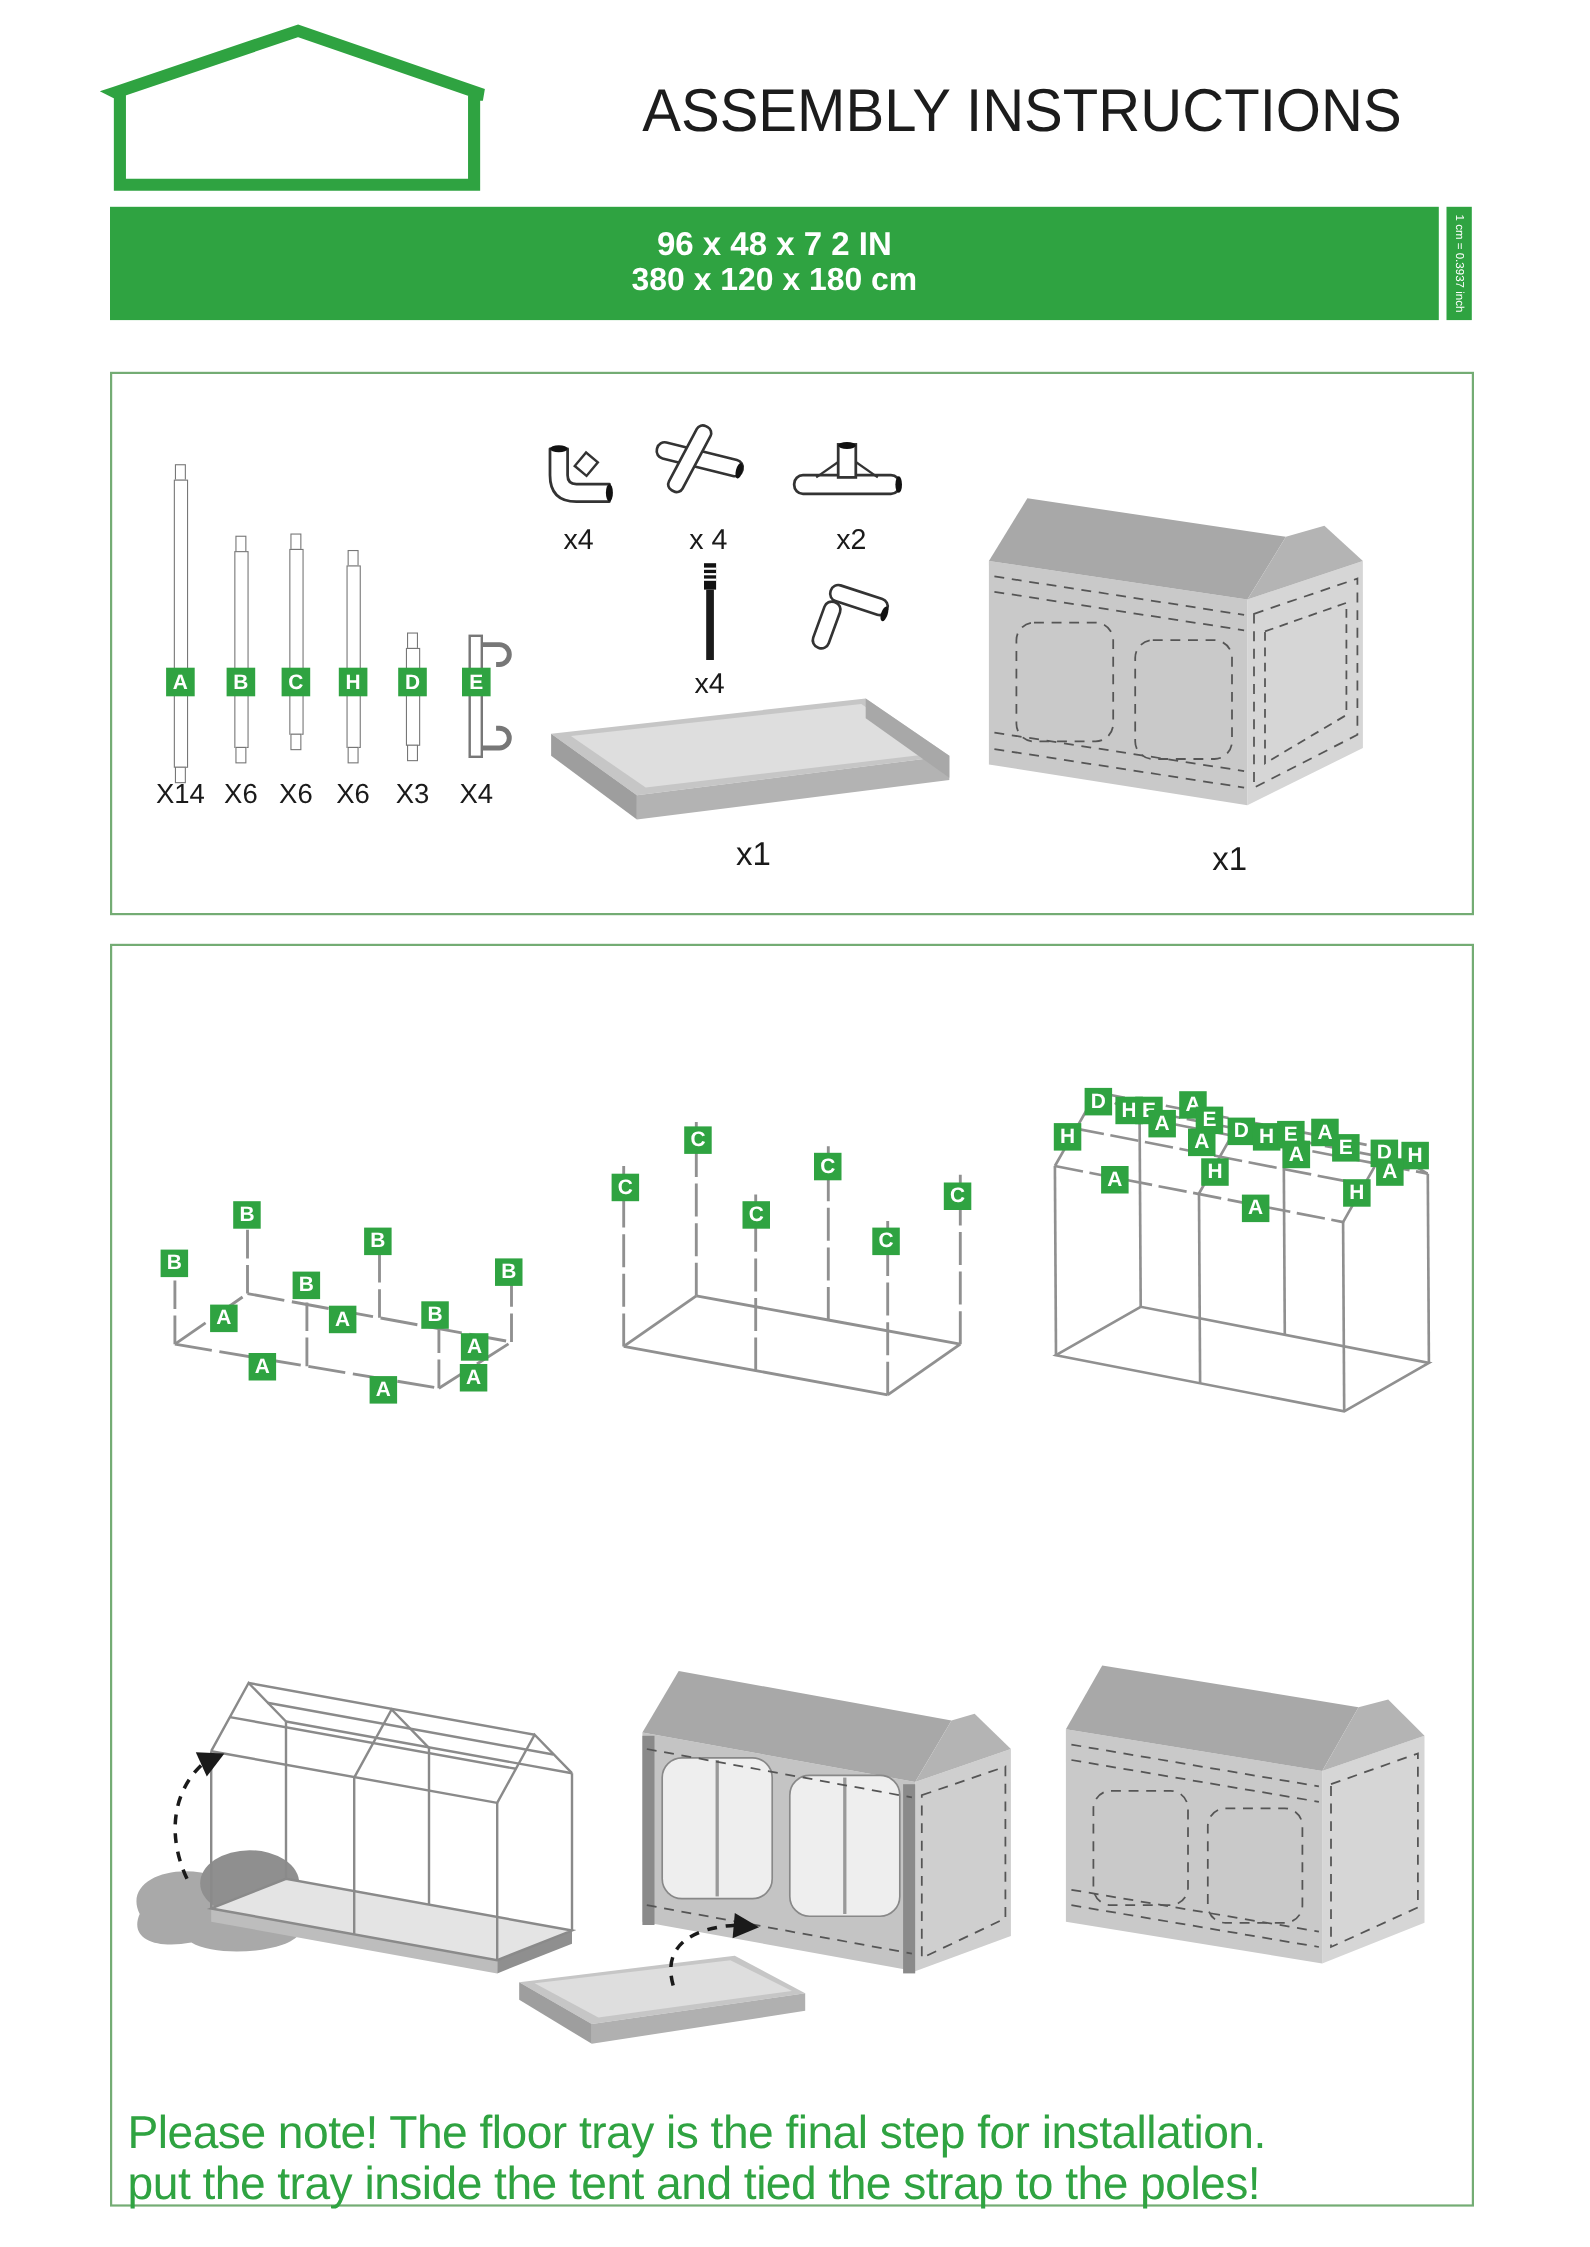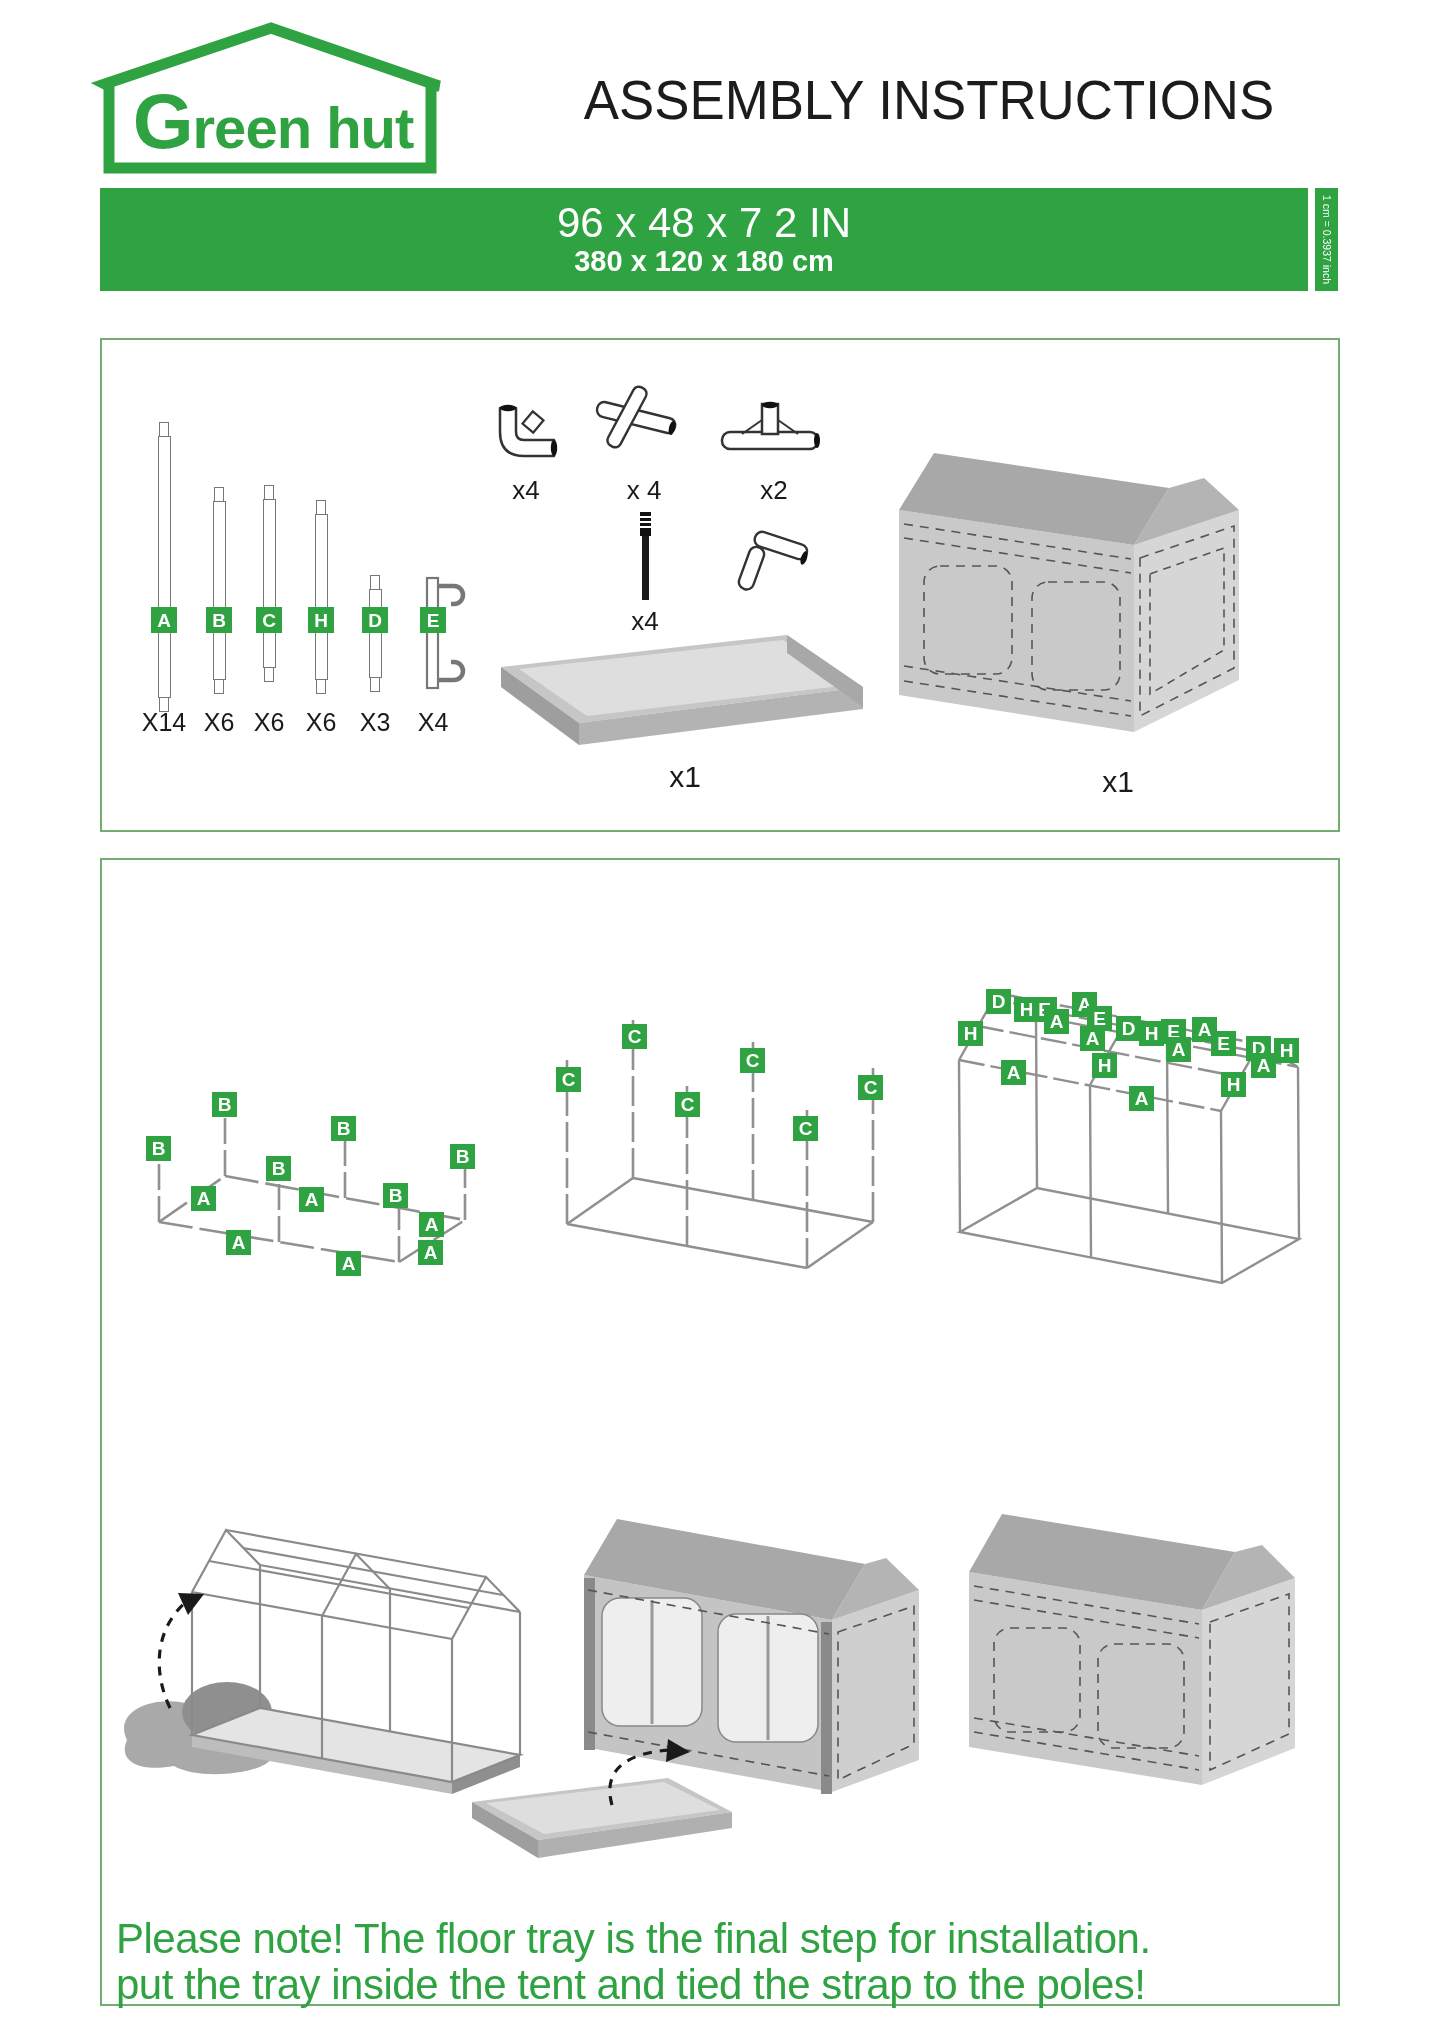--- a/index.html
+++ b/index.html
@@ -18,21 +18,21 @@
   .logo-svg{position:absolute;left:0;top:0;}
   .logo-text{position:absolute;left:18px;bottom:14px;width:320px;text-align:center;
              color:var(--green);font-weight:bold;font-size:58px;letter-spacing:-1px;line-height:1;}
   .logo-text::first-letter{font-size:1.35em;}
   .main-title{left:545px;top:68px;width:800px;text-align:center;color:var(--ink);
               font-size:55px;letter-spacing:0px;white-space:nowrap;transform:scaleX(0.96);transform-origin:left;}
 
   
   .banner{left:100px;top:188px;width:1208px;height:103px;background:var(--green);
           display:flex;flex-direction:column;align-items:center;justify-content:center;color:#fff;}
-  .banner .l1{font-size:42px;font-weight:normal;line-height:1.05;}
+  .banner .l1{font-size:30px;font-weight:bold;line-height:1.05;}
   .banner .l2{font-size:29px;font-weight:bold;line-height:1.15;}
   .side-strip{left:1315px;top:188px;width:23px;height:103px;background:var(--green);
               display:flex;align-items:center;justify-content:center;}
   .side-strip span{writing-mode:vertical-rl;color:#fff;font-size:10.5px;white-space:nowrap;}
 
   
   .gbox{border:2px solid var(--box-border);background:#fff;}
   .box1{left:100px;top:338px;width:1236px;height:490px;}
   .box2{left:100px;top:858px;width:1236px;height:1144px;}
 
@@ -52,21 +52,20 @@
 </style>
 </head>
 <body>
 
 <div class="page">
 
   <div class="abs logo-wrap">
     <svg class="logo-svg" width="352" height="152" viewBox="0 0 352 152">
       <polygon points="10,62 176,6 344,64 336,64 336,146 14,146 14,64" fill="none" stroke="#2FA341" stroke-width="11" stroke-linejoin="miter"></polygon>
     </svg>
-    <div class="logo-text">Green hut</div>
   </div>
   <div class="abs main-title">ASSEMBLY INSTRUCTIONS</div>
 
   <div class="abs banner">
     <div class="l1">96 x 48 x 7 2 IN</div>
     <div class="l2">380 x 120 x 180 cm</div>
   </div>
   <div class="abs side-strip">
     <span>1 cm = 0.3937 inch</span>
   </div>

